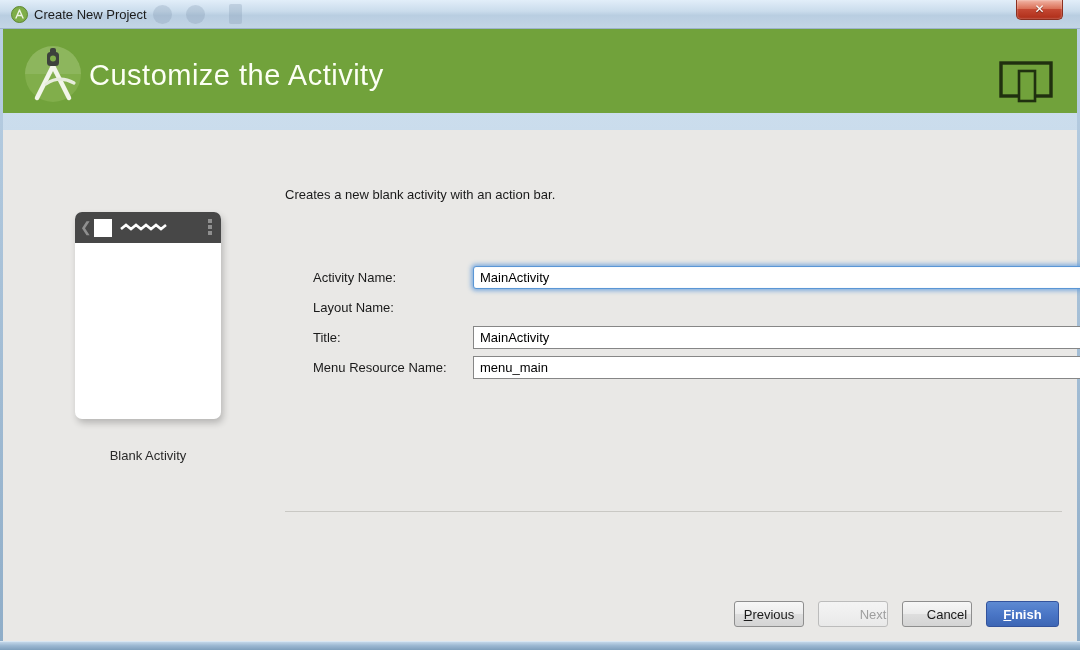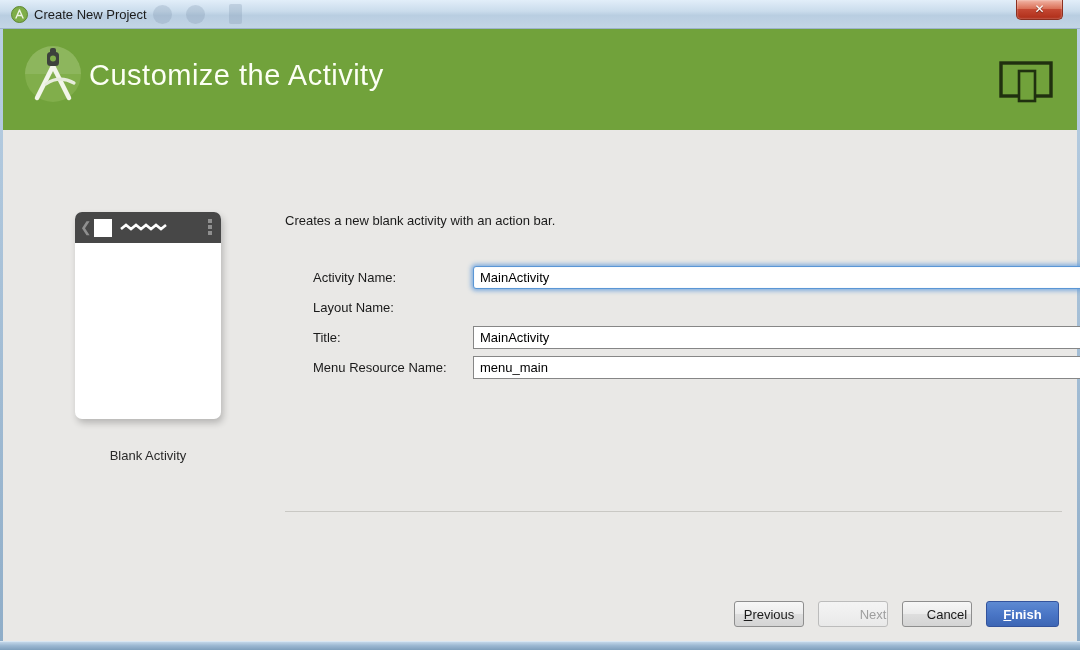--- a/index.html
+++ b/index.html
@@ -24,41 +24,41 @@
     color:#fff; text-align:center; font-size:12px; font-weight:bold; line-height:19px;
     text-shadow:0 1px 1px rgba(0,0,0,0.45); box-shadow:inset 0 0 2px rgba(255,255,255,0.6); cursor:pointer; }
 
   
   .edge-left  { position:absolute; top:29px; bottom:0; left:0;  width:3px; background:linear-gradient(180deg,#b9cfe3,#8fadc8); }
   .edge-right { position:absolute; top:29px; bottom:0; right:0; width:3px; background:linear-gradient(180deg,#b9cfe3,#8fadc8); }
   .edge-bottom{ position:absolute; bottom:0; left:0; right:0; height:9px;
     background:linear-gradient(180deg,#c2d6e8 0%, #9cb8d2 45%, #7f9fbc 100%); border-top:1px solid #d8e6f2; }
 
   
-  .wizard-header { position:absolute; top:29px; left:3px; right:3px; height:101px; background:#71a23b; }
+  .wizard-header { position:absolute; top:29px; left:3px; right:3px; height:84px; background:#71a23b; }
   .logo { position:absolute; left:21px; top:16px; }
   .wizard-title { position:absolute; left:86px; top:30px; font-size:29px; font-weight:normal; color:#fcfff4; letter-spacing:0.5px; }
   .formfactor { position:absolute; right:23px; top:27px; }
 
   
   .win-body { position:absolute; top:130px; left:3px; right:3px; bottom:9px; background:#e9e8e6; }
 
   
   .thumb { position:absolute; left:72px; top:82px; width:146px; height:207px;
     border-radius:7px; box-shadow:2px 4px 7px rgba(0,0,0,0.22); background:#fff; }
   .thumb-header { position:absolute; top:0; left:0; right:0; height:31px; background:#474747; border-radius:7px 7px 0 0; }
   .thumb-chevron { position:absolute; left:5px; top:7px; color:#8f8f8f; font-size:14px; font-weight:bold; }
   .thumb-appicon { position:absolute; left:19px; top:7px; width:18px; height:18px; background:#fff; }
   .thumb-zigzag { position:absolute; left:45px; top:10px; }
   .thumb-dots { position:absolute; right:9px; top:7px; }
   .thumb-dots div { width:4px; height:4px; background:#8f8f8f; margin-bottom:2px; }
   .thumb-caption { position:absolute; left:72px; top:318px; width:146px; text-align:center; font-size:13px; color:#2a2a2a; }
 
   
-  .description { position:absolute; left:282px; top:57px; font-size:13px; color:#1a1a1a;margin-top:26px; }
+  .description { position:absolute; left:282px; top:57px; font-size:13px; color:#1a1a1a; }
   .field-label { position:absolute; left:282px; font-size:13px; color:#1a1a1a;margin-left:28px; }
   .field-input { position:absolute; left:427px; width:631px; height:23px; font-size:13px;
     font-family:"Liberation Sans","DejaVu Sans",sans-serif; color:#000;
     border:1px solid #868686; background:#fff; padding:1px 6px; border-radius:0; outline:none;margin-left:43px; }
   .field-input.focused { border:1px solid #5a96d5; border-radius:3px;
     box-shadow:0 0 4px 2px rgba(106,160,220,0.8), inset 0 0 1px rgba(106,160,220,0.4); }
   .row0 { top:136px; } .row1 { top:166px; } .row2 { top:196px; } .row3 { top:226px; }
   .lbl0 { top:140px; } .lbl1 { top:170px; } .lbl2 { top:200px; } .lbl3 { top:230px; }
 
   .separator { position:absolute; left:282px; top:381px; width:777px; height:1px; background:#c9c8c4; }

